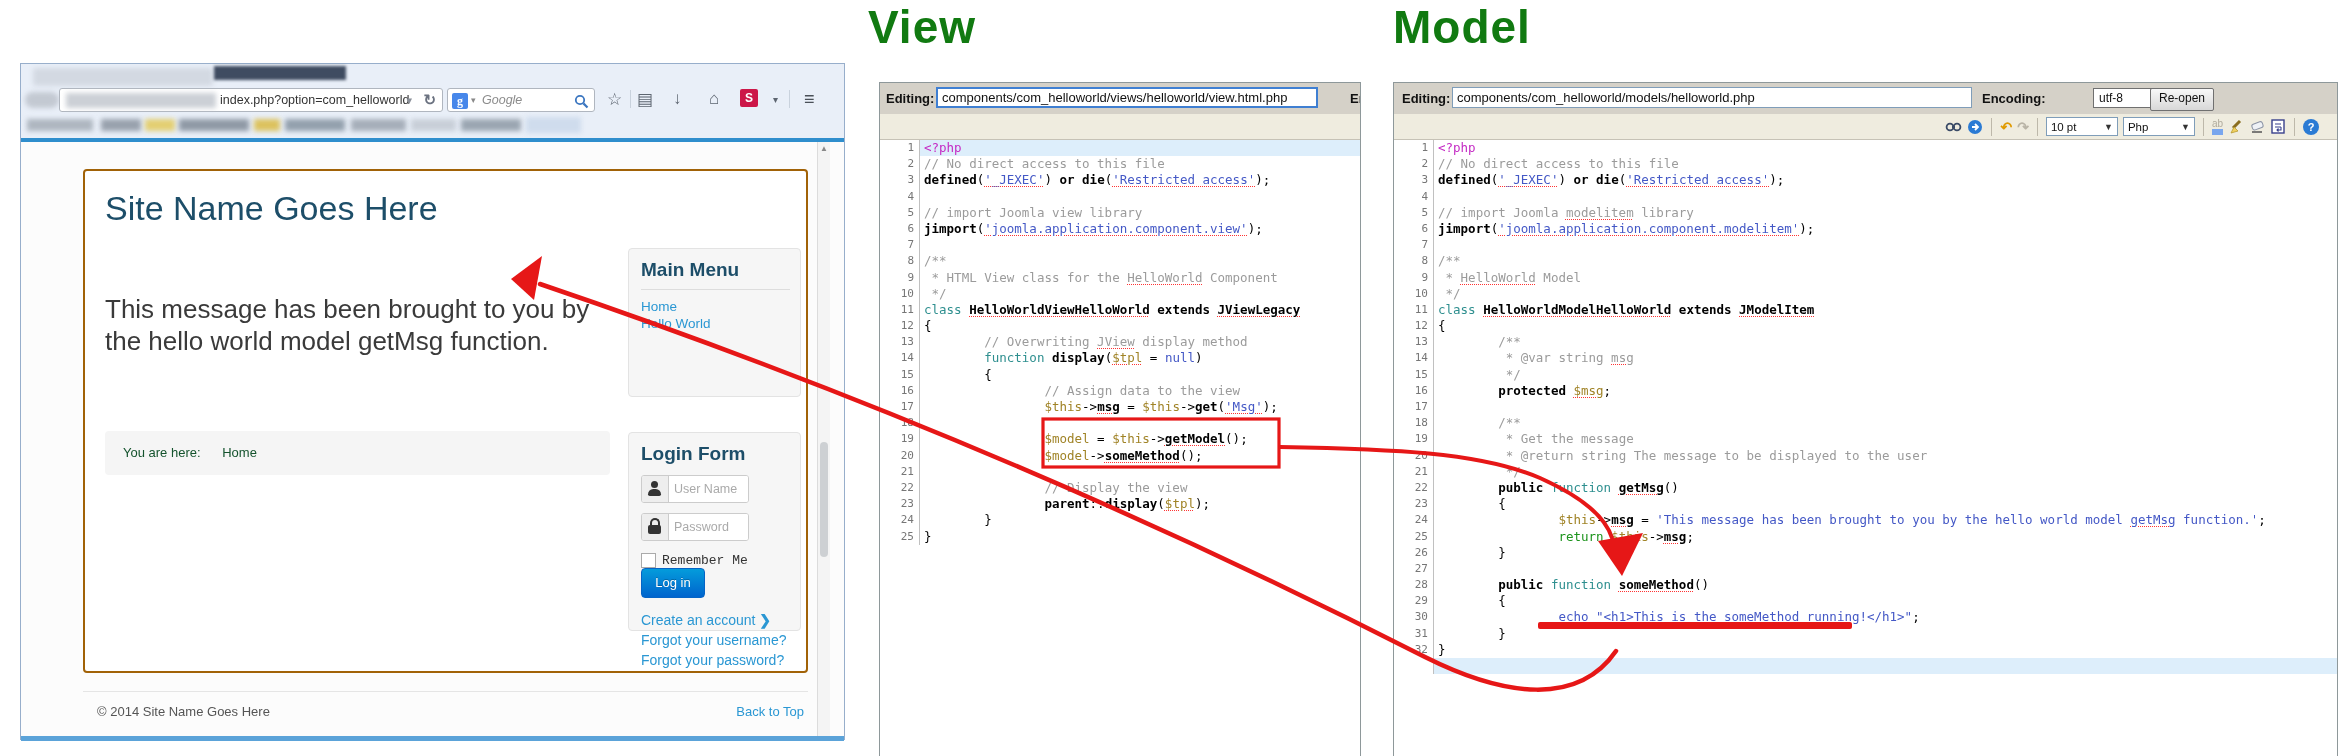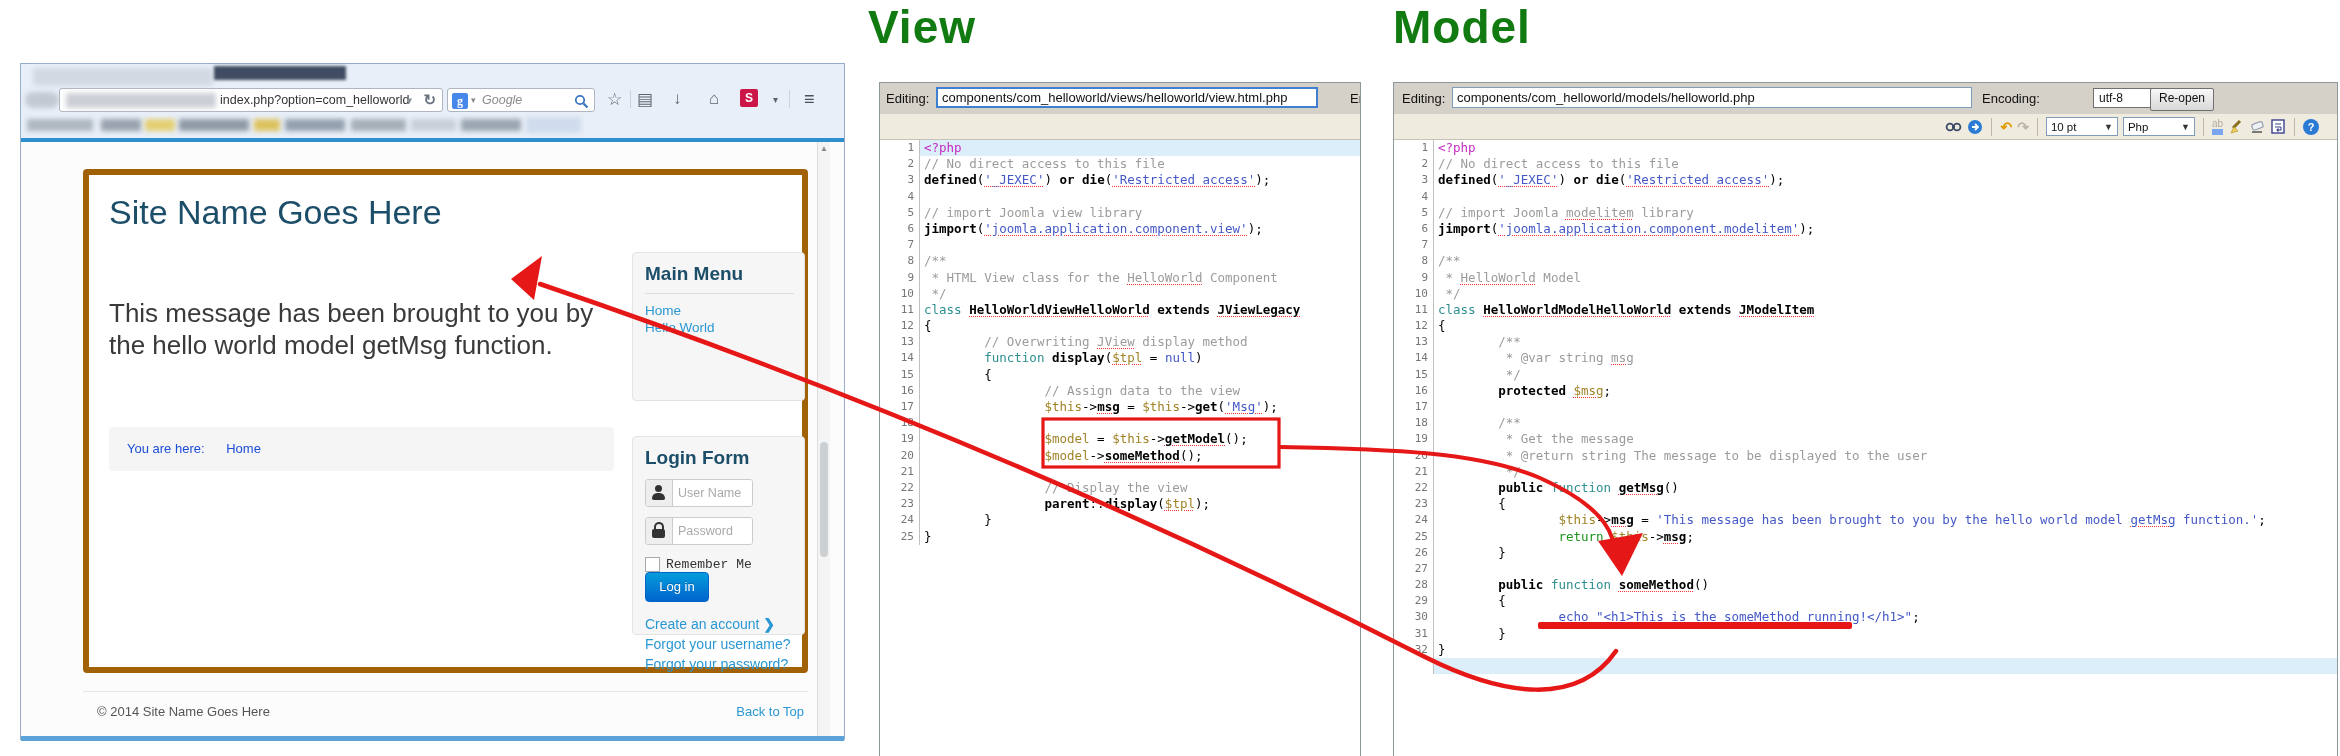--- a/index.html
+++ b/index.html
@@ -26,26 +26,26 @@
          color:#fff;font-weight:bold;font-size:12px;text-align:center;line-height:16px;font-family:"Liberation Serif",serif;}
   .schevron{position:absolute;left:23px;top:6px;font-size:9px;color:#888;}
   .stext{position:absolute;left:34px;top:4px;font-style:italic;color:#8b8b8b;font-size:12.5px;}
   .btoolicon{position:absolute;top:3px;font-size:17px;color:#5d6570;}
   .vdiv{position:absolute;top:4px;width:1px;height:18px;background:#c9d2dd;}
   .sbadge{position:absolute;left:719px;top:3px;width:18px;height:18px;background:#cc1648;border-radius:2px;
           color:#fff;font-weight:bold;font-size:12px;text-align:center;line-height:18px;}
   .bluebar{position:absolute;left:0;top:74px;width:823px;height:4px;background:#2f8ecd;}
   #pagearea{position:absolute;left:0;top:78px;width:823px;height:594px;background:#fcfcfc;}
   #card{position:absolute;left:62px;top:27px;width:725px;height:504px;background:#fff;
-        border:6px solid #a16207;border-radius:4px;box-sizing:border-box;}
+        border:2px solid #a16207;border-radius:4px;box-sizing:border-box;}
   .sitetitle{position:absolute;left:20px;top:18px;font-size:34px;color:#1d4e69;}
   .msg-h1{position:absolute;left:20px;top:84px;font-size:26px;font-weight:bold;color:#3a3a3a;}
   .msg-p{position:absolute;left:20px;top:122px;font-size:26px;color:#3a3a3a;width:500px;line-height:32px;}
-  .breadcrumb{position:absolute;left:20px;top:252px;width:505px;height:44px;background:#f5f5f5;
-              border-radius:4px;font-size:13px;color:#1d4ed8;}
+  .breadcrumb{position:absolute;left:20px;top:260px;width:505px;height:44px;background:#f5f5f5;
+              border-radius:4px;font-size:13px;color:#14532d;}
   .breadcrumb span{line-height:44px;margin-left:18px;}
   .well{position:absolute;left:543px;width:173px;background:#f6f6f6;border:1px solid #e3e3e3;
         border-radius:4px;box-sizing:border-box;padding:10px 12px;}
   .welltitle{font-size:19px;font-weight:bold;color:#1d4e69;}
   .wellrule{border-bottom:1px solid #ddd;margin:8px -2px 8px 0;}
   .menulink{display:block;color:#2a97d3;font-size:13.5px;line-height:17px;text-decoration:none;}
   .igroup{display:flex;width:106px;height:26px;margin-top:10px;border:1px solid #ccc;border-radius:3px;
           background:#fff;overflow:hidden;}
   .iaddon{width:26px;background:#eee;border-right:1px solid #ccc;position:relative;}
   .ifield{flex:1;border:0;outline:none;min-width:0;font-size:12.5px;padding:0 5px;color:#444;
@@ -69,21 +69,21 @@
   .bottomstrip{position:absolute;left:0;top:672px;width:823px;height:5px;background:#5ba3d9;}
   .scrollbar{position:absolute;left:796px;top:78px;width:13px;height:594px;background:#f4f4f4;
              border-left:1px solid #dcdcdc;box-sizing:border-box;}
   .sb-up{position:absolute;left:2px;top:2px;font-size:8px;color:#888;}
   .sb-thumb{position:absolute;left:2px;top:300px;width:8px;height:115px;background:#cdd0d3;border-radius:4px;}
 
   
   .editor{position:absolute;top:82px;bottom:0;background:#fff;border:1px solid #8e989a;border-bottom:none;
           box-sizing:border-box;overflow:hidden;}
   .edhead{position:absolute;left:0;top:0;right:0;height:31px;background:#d5d1c8;border-bottom:1px solid #b7b2a6;}
-  .edlabel{position:absolute;top:8px;font-size:13px;font-weight:normal;color:#111;white-space:nowrap;}
+  .edlabel{position:absolute;top:8px;font-size:13px;font-weight:bold;color:#111;white-space:nowrap;}
   .edinput{position:absolute;top:4px;height:21px;background:#fff;font-size:13px;color:#111;
            padding:0 4px;box-sizing:border-box;font-family:"Liberation Sans",sans-serif;white-space:nowrap;overflow:hidden;}
   .edtoolbar{position:absolute;left:0;top:31px;right:0;height:26px;background:#efecdf;border-bottom:1px solid #c6c2b6;
              display:flex;align-items:center;justify-content:flex-end;gap:5px;padding-right:18px;box-sizing:border-box;}
   .tsep{width:1px;height:18px;background:#bdb8aa;margin:0 3px;}
   .tsel{height:19px;background:#fff;border:1px solid #7f9db9;font-size:11.5px;color:#111;
         display:flex;align-items:center;justify-content:space-between;padding:0 4px;box-sizing:border-box;}
   .tsel .car{font-size:9px;color:#333;margin-left:6px;}
   .reopen{position:absolute;top:5px;height:21px;padding:0 8px;font-size:12px;color:#111;
           background:linear-gradient(#f8f8f8,#d8d8d8);border:1px solid #707070;border-radius:2px;line-height:19px;}

